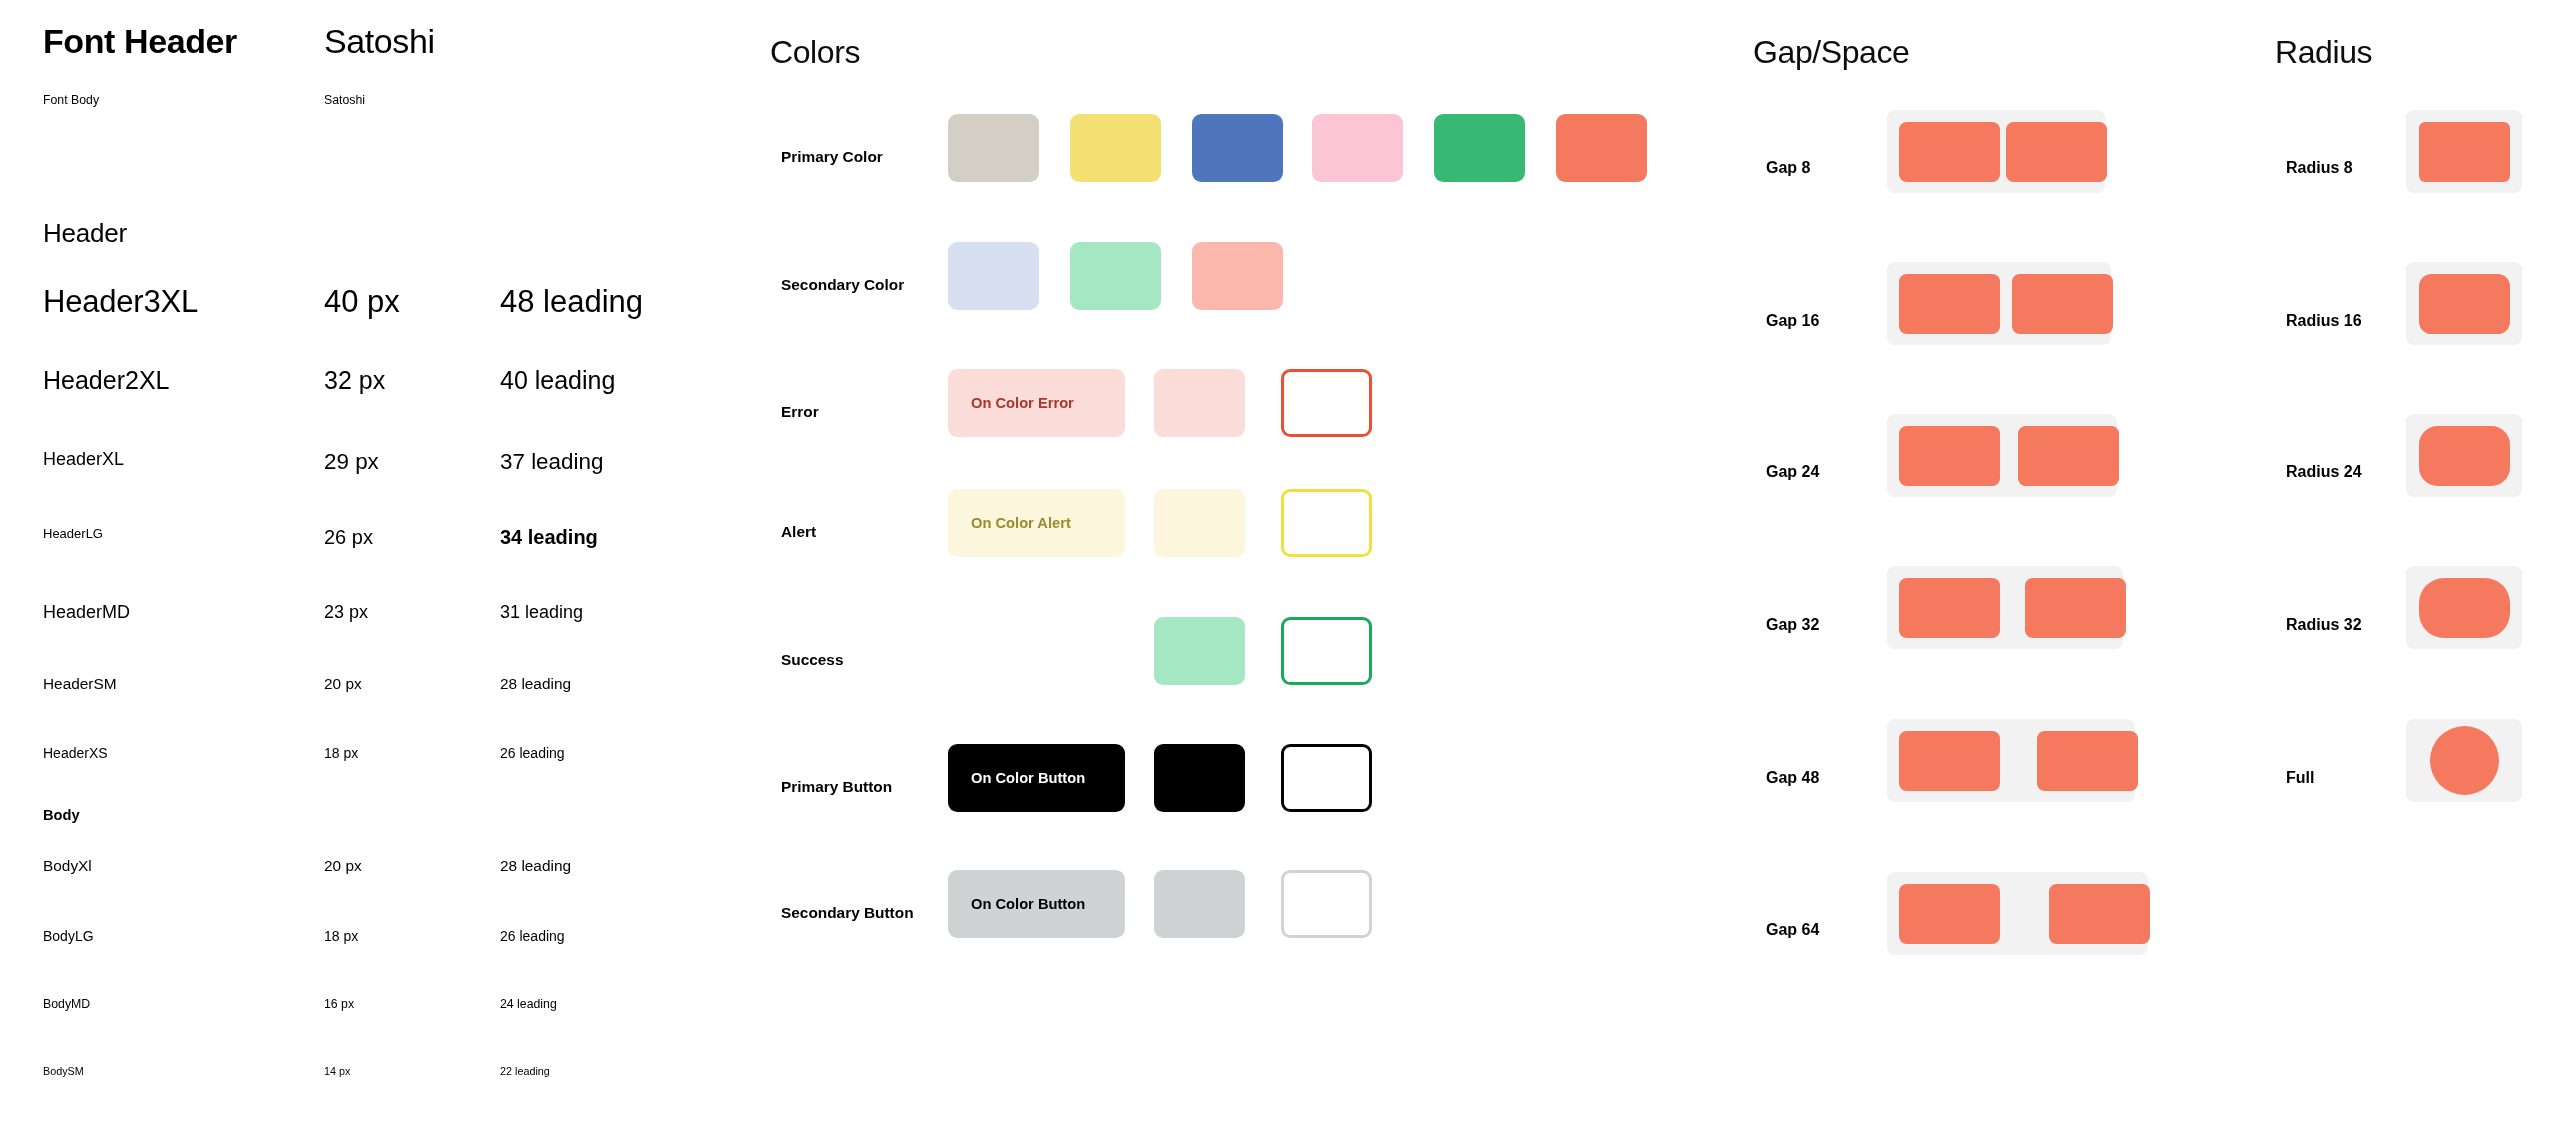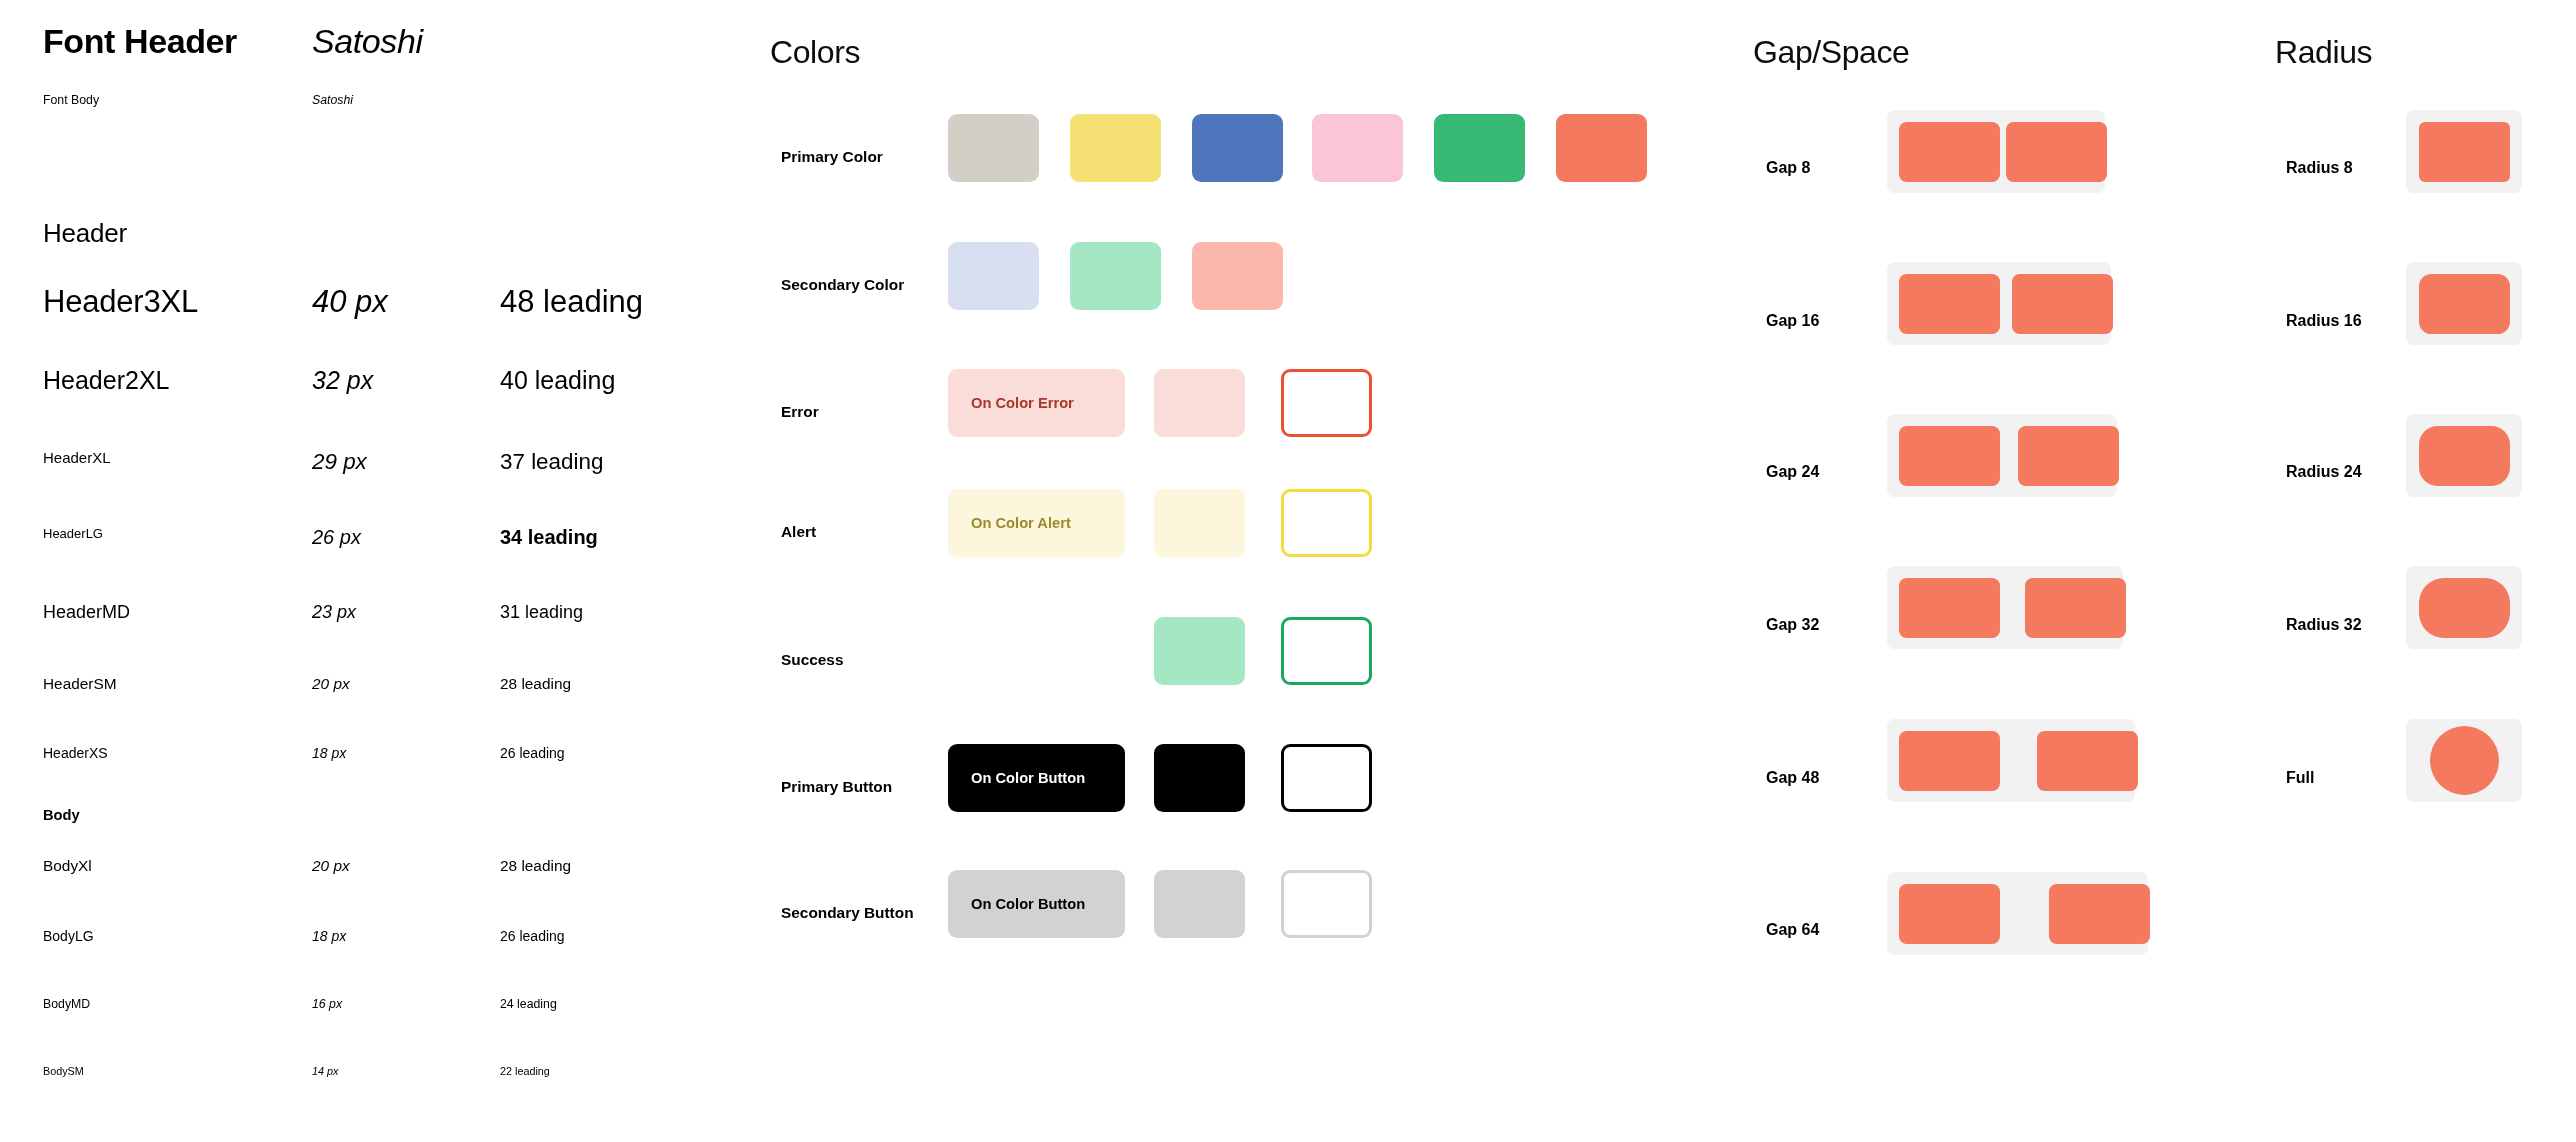--- a/index.html
+++ b/index.html
@@ -29,21 +29,21 @@
 
   .t-fontheader { font-size: 34px; font-weight: 600; letter-spacing: -0.4px; }
   .t-satoshi    { font-size: 34px; font-weight: 400; letter-spacing: -0.4px; }
   .t-fontbody   { font-size: 12.3px; font-weight: 500; }
   .t-satoshi-sm { font-size: 12.3px; font-weight: 400; }
   .t-groupheader{ font-size: 26px; font-weight: 400; letter-spacing: -0.2px; }
   .t-groupbody  { font-size: 14.7px; font-weight: 700; }
 
   .type-row { position: absolute; left: 0; width: 772px; }
   .type-row .name  { position: absolute; left: 43px;  white-space: nowrap; }
-  .type-row .size  { position: absolute; left: 312px; white-space: nowrap; font-style: italic; }
+  .type-row .size  { position: absolute; left: 324px; white-space: nowrap; }
   .type-row .lead  { position: absolute; left: 500px; white-space: nowrap; }
 
   
   .color-row-label {
     position: absolute;
     font-size: 15.4px;
     font-weight: 700;
     white-space: nowrap;
     color: #000;
   }
@@ -107,21 +107,21 @@
     <span class="lead" style="font-size:31px;font-weight:400;">48 leading</span>
   </div>
 
   <div class="abs type-row" style="top:366px;">
     <span class="name" style="font-size:25px;font-weight:400;">Header2XL</span>
     <span class="size" style="font-size:25px;font-weight:400;">32 px</span>
     <span class="lead" style="font-size:25px;font-weight:400;">40 leading</span>
   </div>
 
   <div class="abs type-row" style="top:449px;">
-    <span class="name" style="font-size:15px;font-weight:400;text-align:right;">HeaderXL</span>
+    <span class="name" style="font-size:18px;font-weight:400;text-align:right;">HeaderXL</span>
     <span class="size" style="font-size:22.4px;font-weight:400;">29 px</span>
     <span class="lead" style="font-size:22.4px;font-weight:400;">37 leading</span>
   </div>
 
   <div class="abs type-row" style="top:526px;">
     <span class="name" style="font-size:13px;font-weight:400;">HeaderLG</span>
     <span class="size" style="font-size:20px;font-weight:400;">26 px</span>
     <span class="lead" style="font-size:20px;font-weight:700;">34 leading</span>
   </div>
 

